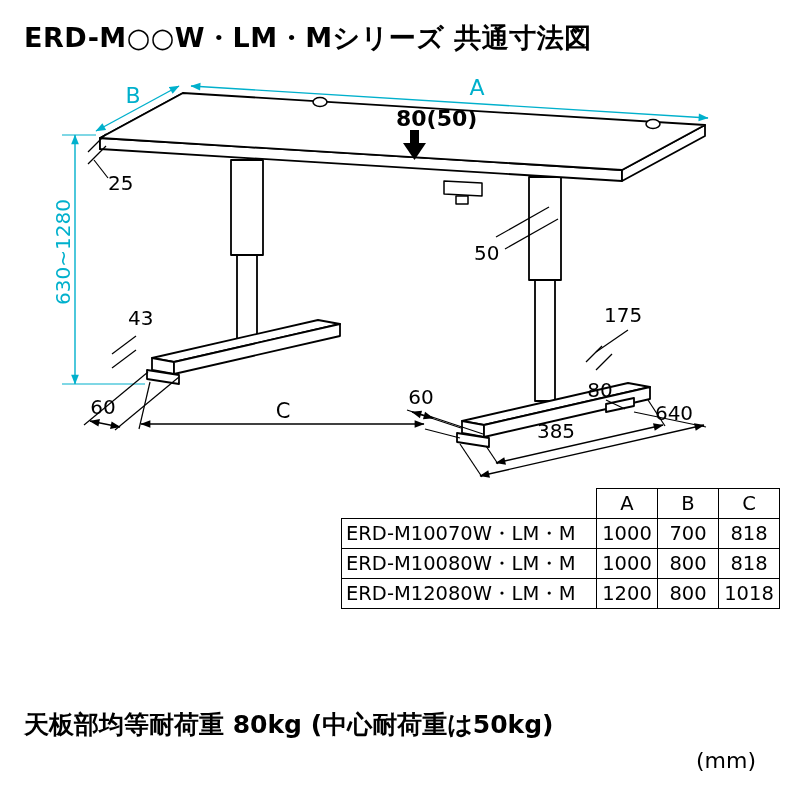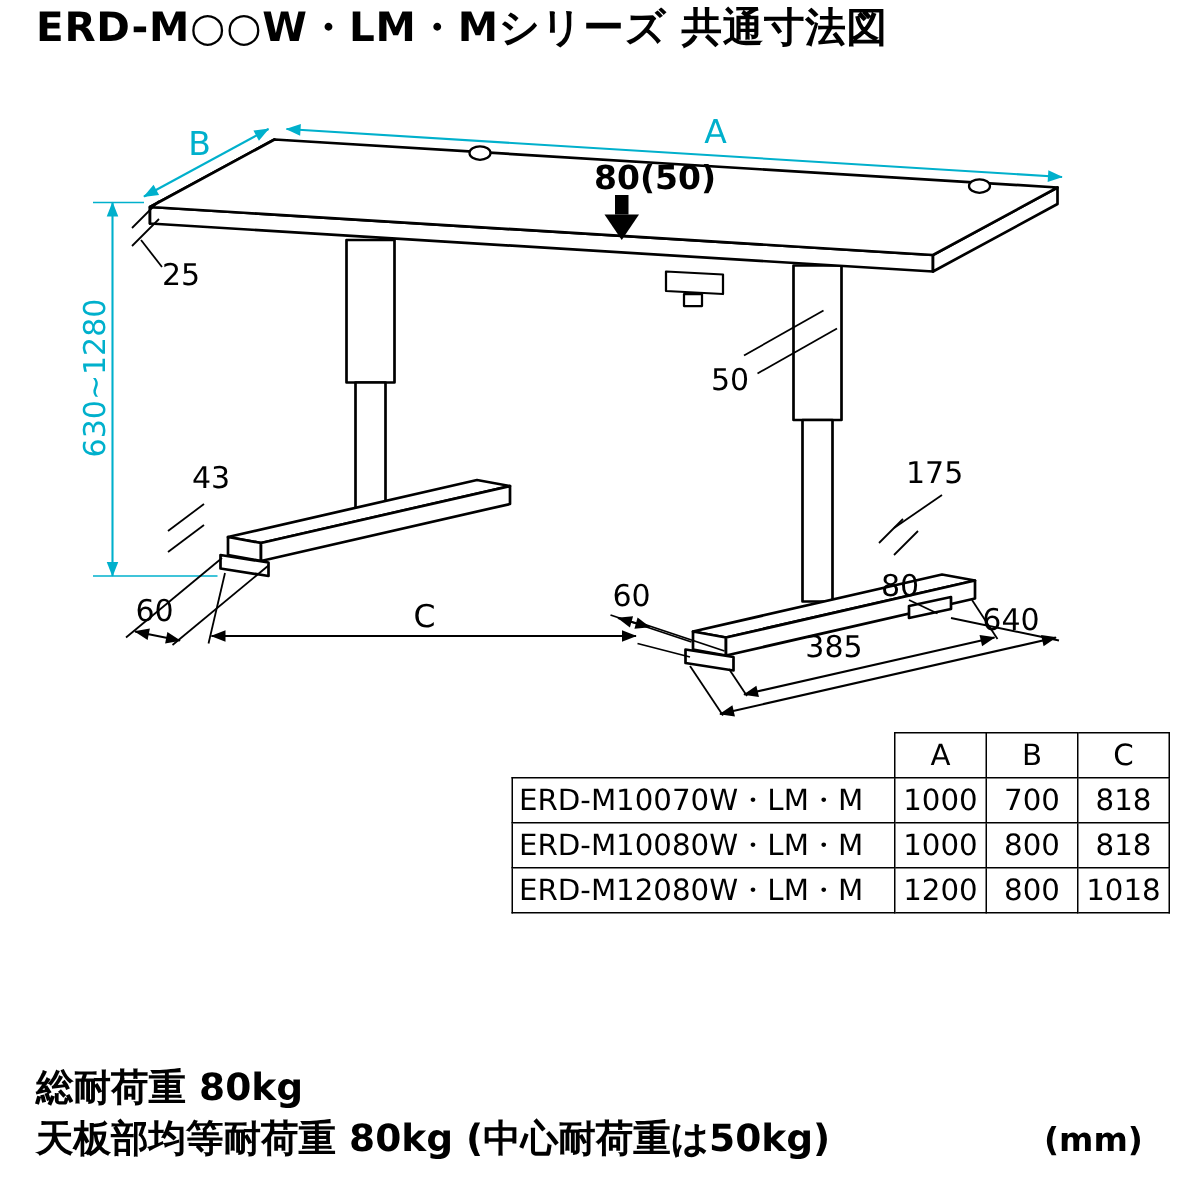--- a/index.html
+++ b/index.html
@@ -2,21 +2,21 @@
 <html><head>
 <meta charset="utf-8">
 <style>
   html,body{margin:0;padding:0;}
   body{
     width:800px;height:800px;position:relative;background:#ffffff;
     font-family:"DejaVu Sans","Liberation Sans",sans-serif;color:#000;
     overflow:hidden;
   }
   .title{
-    position:absolute;left:24px;top:0;font-size:27px;font-weight:bold;
+    position:absolute;left:24px;top:20px;font-size:27px;font-weight:bold;
     letter-spacing:0.5px;white-space:nowrap;
   }
   svg{position:absolute;left:0;top:55px;}
   svg text{font-family:"DejaVu Sans","Liberation Sans",sans-serif;}
 
   .spec-table{
     position:absolute;left:341px;top:488px;border-collapse:collapse;
     font-size:19.5px;
   }
   .spec-table th,.spec-table td{
@@ -25,21 +25,21 @@
   }
   .spec-table th.blank{border:none;}
   .spec-table td.model{width:246px;text-align:left;white-space:nowrap;}
   .spec-table td.val,.spec-table th.val{width:52px;}
 
   .footer{
     position:absolute;left:24px;top:708px;font-size:25px;font-weight:bold;
     line-height:34px;white-space:nowrap;
   }
   .unit{
-    position:absolute;left:696px;top:748px;font-size:22px;font-weight:bold;
+    position:absolute;left:696px;top:748px;font-size:22px;font-weight:normal;
   }
 </style>
 </head>
 <body>
 
 <div class="title">ERD-M○○W・LM・Mシリーズ 共通寸法図</div>
 
 <svg width="800" height="430" viewBox="0 55 800 430">
   <defs>
     <marker id="ma-c" viewBox="0 0 10 8" refX="9" refY="4" markerWidth="11" markerHeight="9" orient="auto-start-reverse" markerUnits="userSpaceOnUse">
@@ -177,16 +177,15 @@
     <tr>
       <td class="model">ERD-M12080W・LM・M</td>
       <td class="val">1200</td>
       <td class="val">800</td>
       <td class="val">1018</td>
     </tr>
   </tbody>
 </table>
 
 <div class="footer">
-  <div>総耐荷重 80kg</div>
   <div>天板部均等耐荷重 80kg (中心耐荷重は50kg)</div>
 </div>
 <div class="unit">(mm)</div>
 
 </body></html>

